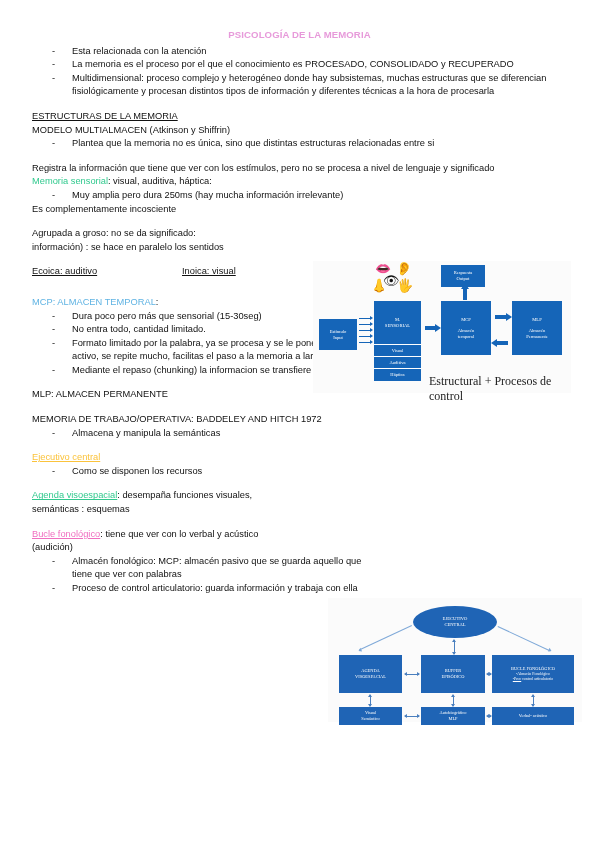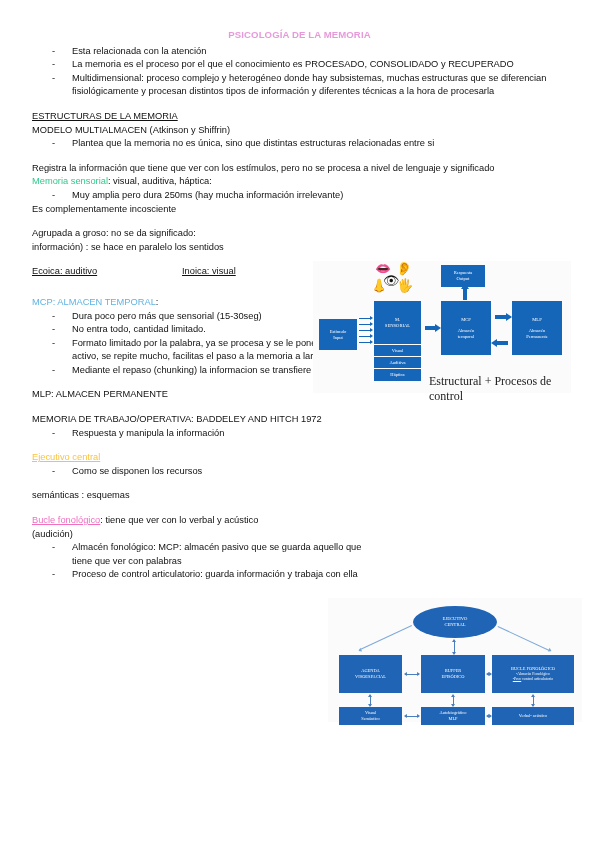--- a/index.html
+++ b/index.html
@@ -189,32 +189,33 @@
     </ul>
 
     <div class="sp"></div>
 
     <p>MLP: ALMACEN PERMANENTE</p>
 
     <div class="sp"></div>
 
     <p class="b">MEMORIA DE TRABAJO/OPERATIVA: BADDELEY AND HITCH 1972</p>
     <ul>
-      <li>Respuesta y manipula la información</li>
+      <li>Almacena y manipula la semánticas</li>
     </ul>
 
     <div class="sp"></div>
 
     <p><span class="c-yellow u">Ejecutivo central</span></p>
     <ul>
       <li>Como se disponen los recursos</li>
     </ul>
 
     <div class="sp"></div>
 
+    <p class="narrow"><span class="c-green u">Agenda visoespacial</span><span>: desempaña funciones visuales,</span></p>
     <p class="narrow">semánticas : esquemas</p>
 
     <div class="sp"></div>
 
     <p class="narrow"><span class="c-magenta u">Bucle fonológico</span><span>: tiene que ver con lo verbal y acústico</span></p>
     <p class="narrow">(audición)</p>
     <ul>
       <li class="narrow"><span class="b">Almacén fonológico</span><span>: MCP: almacén pasivo que se guarda aquello que tiene que ver con palabras</span></li>
       <li><span class="b">Proceso de control articulatorio</span><span>: guarda información y trabaja con ella</span></li>
     </ul>

